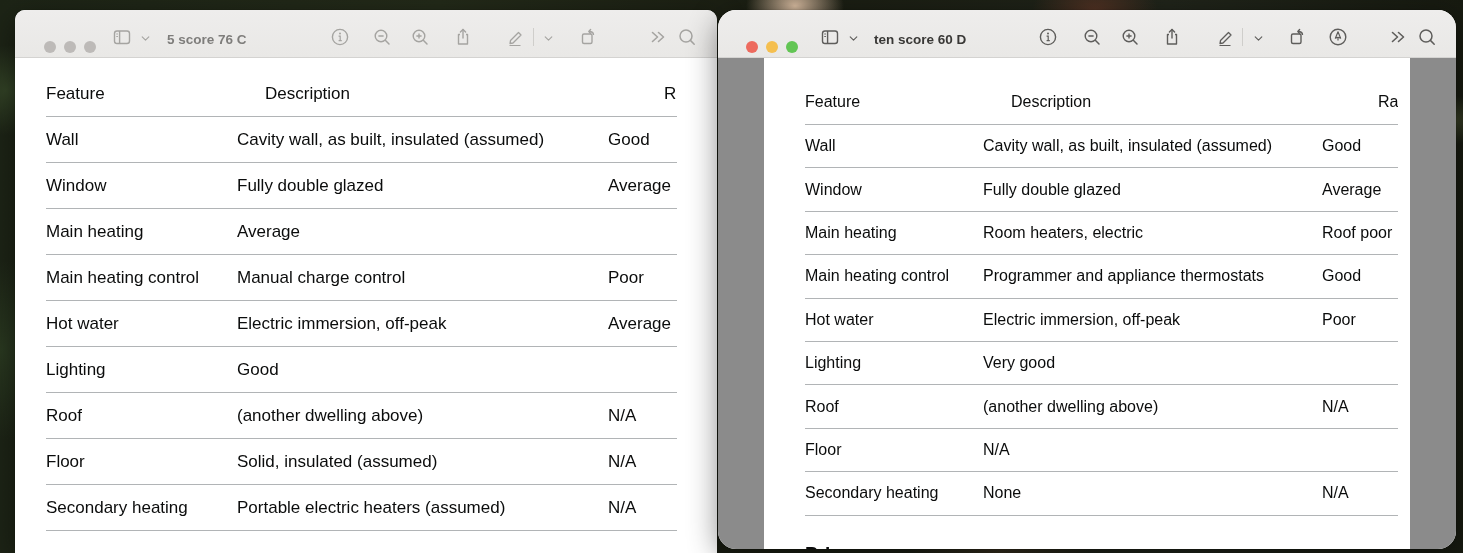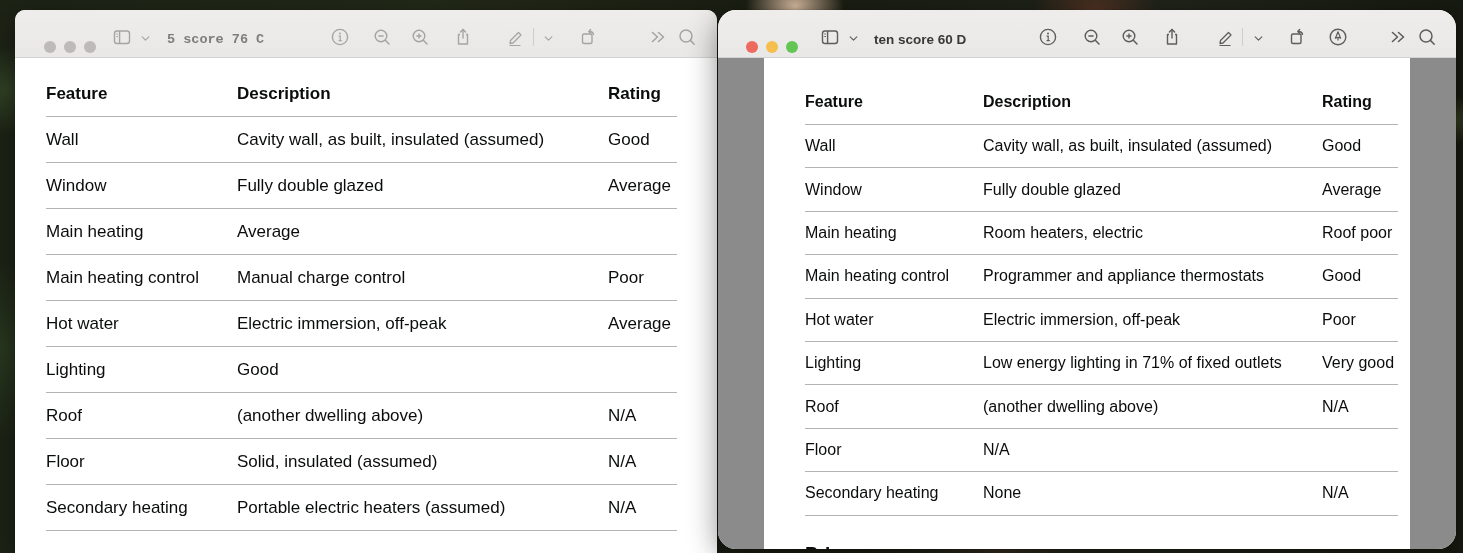--- a/index.html
+++ b/index.html
@@ -28,41 +28,41 @@
 
   .titlebar {
     position:relative; height:48px;
     background:linear-gradient(#eeedec,#e9e8e6);
     border-bottom:1px solid #d4d3d1;
   }
   .tl { position:absolute; top:31px; width:12px; height:12px; border-radius:50%; }
   .titlebar .icon-btn { position:absolute; top:27px; transform:translate(-50%,-50%); width:26px; height:26px; display:flex; align-items:center; justify-content:center; }
   .titlebar .icon-btn svg { width:20px; height:20px; }
   .win-title { position:absolute; top:29px; transform:translateY(-50%); font-size:13.5px; font-weight:700; white-space:nowrap; }
-  .inactive .win-title { color:#7e7d7b;font-family:Liberation Mono, monospace; }
+  .inactive .win-title { color:#7e7d7b; }
   .active   .win-title { color:#39383 6; color:#393836; }
   .inactive .icon-btn { color:#a5a4a1; }
   .active   .icon-btn { color:#5e5d5b; }
   .tb-divider { position:absolute; top:18px; width:1px; height:18px; background:#cfcecb; }
 
   .content { position:relative; width:100%; overflow:hidden; }
   #win-left  .content { height:495px; background:#fff; }
   #win-right .content { height:491px; background:#8b8b8b; }
   .page { position:absolute; top:0; background:#fff; }
   #win-left  .page { left:0; width:702px; height:495px; }
   #win-right .page { left:46px; width:646px; height:491px; }
 
   .epc-table { position:absolute; top:0; color:#0b0c0c; }
   #win-left  .epc-table { left:31px; width:631px; font-size:17px; }
   #win-right .epc-table { left:41px; width:593px; font-size:16px; }
 
   .thead, .trow { display:grid; border-bottom:1px solid #b1b4b6; }
   #win-left  .thead, #win-left  .trow { grid-template-columns:191px 371px 1fr; }
   #win-right .thead, #win-right .trow { grid-template-columns:178px 339px 1fr; }
-  .thead { font-weight:700; align-items:end; }
+  .thead { font-weight:400; align-items:end;gap:28px; }
   #win-left  .thead { height:59px; padding-bottom:12px; }
   #win-right .thead { height:67px; padding-bottom:13px; }
   .trow { align-items:center; }
   #win-left  .trow { height:46px; }
   #win-right .trow { height:43.4px; }
   .tcell { white-space:nowrap; overflow:hidden; }
 
   .clipped-heading { margin-top:27px; font-size:19px; font-weight:700; color:#0b0c0c; white-space:nowrap; }
 
   svg { display:block; }
@@ -346,21 +346,20 @@
               <div class="tcell c1">Programmer and appliance thermostats</div>
               <div class="tcell c2">Good</div>
             </div>
             <div class="trow">
               <div class="tcell c0">Hot water</div>
               <div class="tcell c1">Electric immersion, off-peak</div>
               <div class="tcell c2">Poor</div>
             </div>
             <div class="trow">
               <div class="tcell c0">Lighting</div>
-              <div class="tcell c1">Low energy lighting in 71% of fixed outlets</div>
               <div class="tcell c2">Very good</div>
             </div>
             <div class="trow">
               <div class="tcell c0">Roof</div>
               <div class="tcell c1">(another dwelling above)</div>
               <div class="tcell c2">N/A</div>
             </div>
             <div class="trow">
               <div class="tcell c0">Floor</div>
               <div class="tcell c2">N/A</div>

